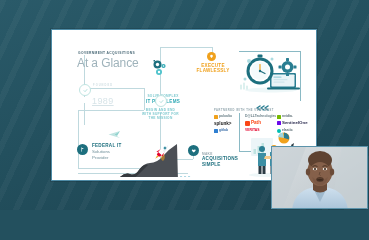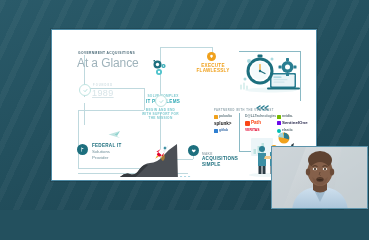--- a/index.html
+++ b/index.html
@@ -127,21 +127,21 @@
 
       <div class="kicker" style="position:absolute;left:23px;top:19px;">GOVERNMENT ACQUISITIONS</div>
       <div class="bigtitle" style="position:absolute;left:22px;top:24px;">At a Glance</div>
 
       <div class="cnode cn-mint" style="left:24px;top:51px;width:10px;height:10px;">
         <svg width="5" height="5" viewBox="0 0 10 10" aria-hidden="true">
           <path d="M2 5.2 L4.1 7.3 L8 2.9" fill="none" stroke="#9bd7d3" stroke-width="1.5" stroke-linecap="round" stroke-linejoin="round"></path>
         </svg>
       </div>
       <div id="founded-word" style="left:38px;top:51px;">FOUNDED</div>
-      <div id="founded-year" style="left:37px;top:55px;text-decoration:underline;">1989</div>
+      <div id="founded-year" style="left:37px;top:63px;text-decoration:underline;">1989</div>
 
       <div class="ill" style="left:53px;top:92px;">
         <svg width="13" height="9" viewBox="0 0 26 18" aria-hidden="true">
           <path d="M1 9 L24 2 L13 9 L24 16 Z" fill="#bfe4e1"></path>
           <path d="M13 9 L24 2 L18 12 Z" fill="#8fd2cd"></path>
         </svg>
       </div>
 
       <div class="ill" style="left:96px;top:26px;">
         <svg width="20" height="20" viewBox="0 0 40 40" aria-hidden="true">

